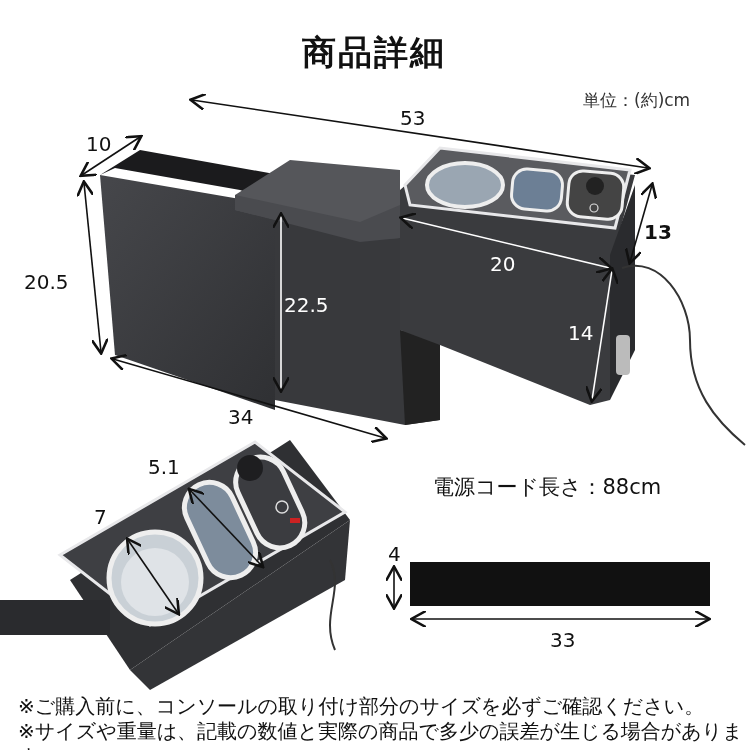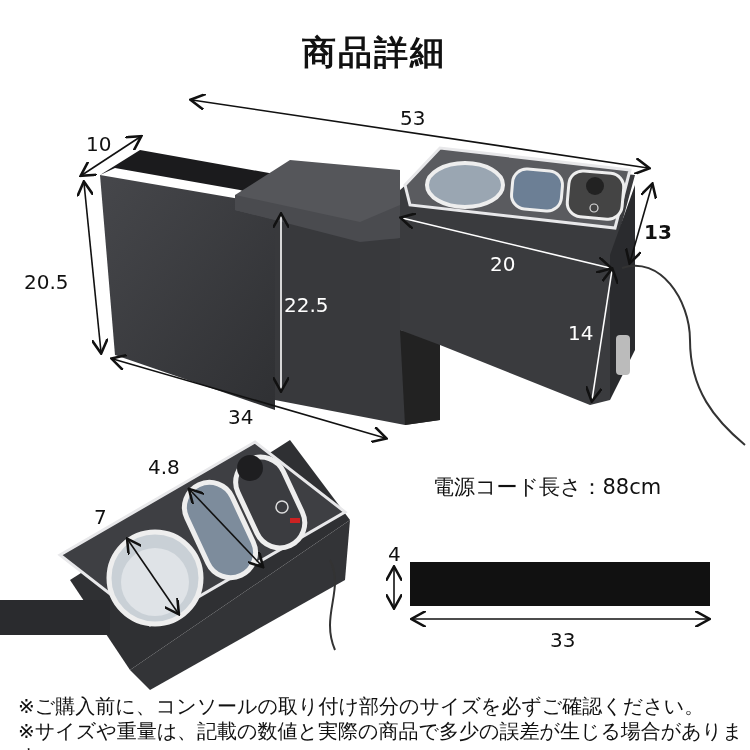--- a/index.html
+++ b/index.html
@@ -13,20 +13,21 @@
   .dim.white { color:#fff; }
   .cord { left:433px; top:473px; font-size:21px; color:#111; }
   .notes { left:18px; top:694px; font-size:20px; line-height:25px; color:#111; }
   svg { position:absolute; left:0; top:0; }
 </style>
 </head>
 <body>
 
 <div class="abs title">商品詳細</div>
 <div class="abs size-label">
+  <div>単位：(約)cm</div>
 </div>
 
 <svg width="750" height="750" viewBox="0 0 750 750">
   <defs>
     <marker id="ah" markerWidth="10" markerHeight="10" refX="8" refY="5" orient="auto-start-reverse">
       <path d="M0,0 L9,5 L0,10" fill="none" stroke="currentColor" stroke-width="1.6"></path>
     </marker>
     <linearGradient id="bodyG" x1="0" y1="0" x2="1" y2="1">
       <stop offset="0" stop-color="#46474b"></stop>
         <stop offset="1" stop-color="#2f3033"></stop>
@@ -101,21 +102,21 @@
 </svg>
 
 <div class="abs dim" style="left:400px;top:106px;">53</div>
 <div class="abs dim" style="left:86px;top:132px;">10</div>
 <div class="abs dim" style="left:24px;top:270px;">20.5</div>
 <div class="abs dim white" style="left:284px;top:293px;">22.5</div>
 <div class="abs dim" style="left:228px;top:405px;">34</div>
 <div class="abs dim white" style="left:490px;top:252px;">20</div>
 <div class="abs dim" style="left:644px;top:220px;font-weight:bold;">13</div>
 <div class="abs dim white" style="left:568px;top:321px;">14</div>
-<div class="abs dim" style="left:148px;top:455px;">4.8</div>
+<div class="abs dim" style="left:148px;top:455px;">5.1</div>
 <div class="abs dim" style="left:94px;top:505px;">7</div>
 <div class="abs dim" style="left:388px;top:542px;">4</div>
 <div class="abs dim" style="left:550px;top:628px;">33</div>
 
 <div class="abs cord">電源コード長さ：88cm</div>
 
 <div class="abs notes">
   <div>※ご購入前に、コンソールの取り付け部分のサイズを必ずご確認ください。</div>
   <div>※サイズや重量は、記載の数値と実際の商品で多少の誤差が生じる場合があります。</div>
 </div>

